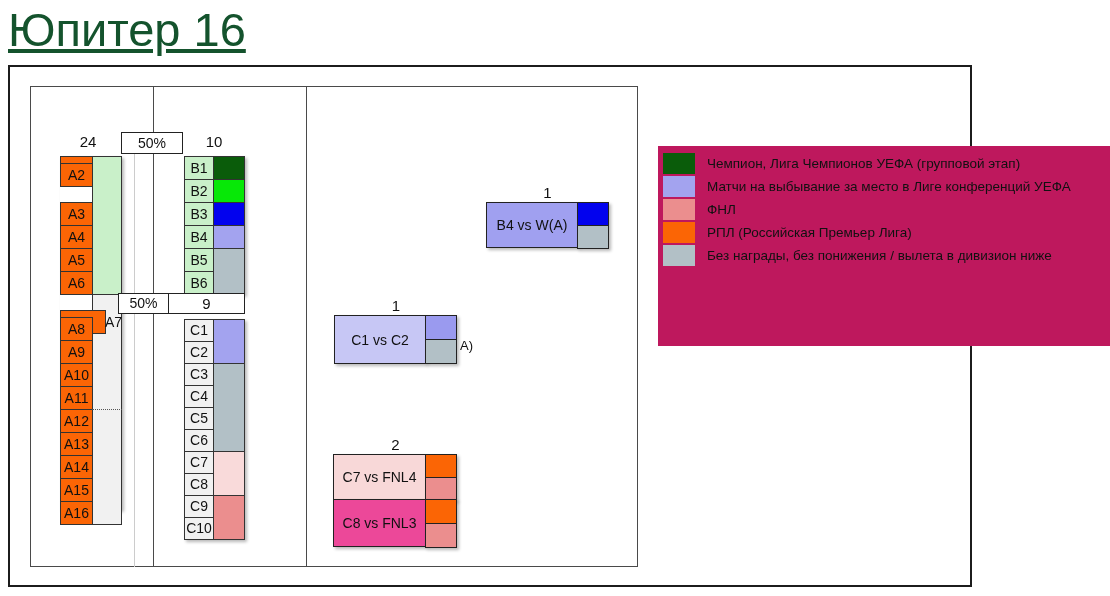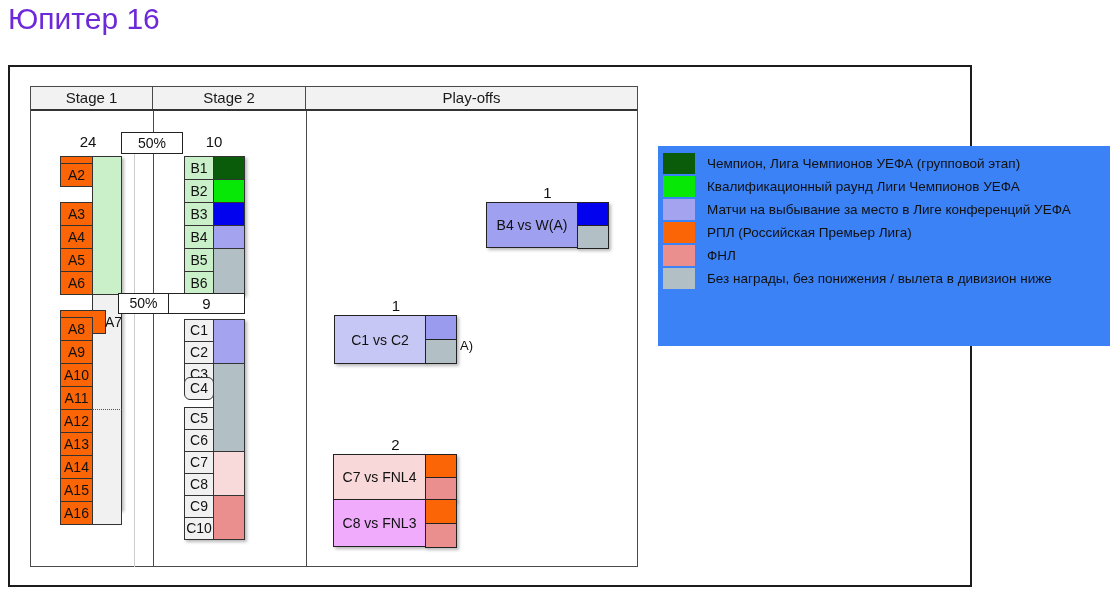--- a/index.html
+++ b/index.html
@@ -1,18 +1,18 @@
 <!DOCTYPE html>
 <html><head>
 <meta charset="utf-8">
 <style>
   html,body{margin:0;padding:0;background:#fff;}
   #root{position:relative;width:1110px;height:596px;background:#fff;overflow:hidden;
         font-family:"Liberation Sans",sans-serif;color:#111;}
-  .title{position:absolute;left:8px;top:2px;font-size:30px;font-weight:400;color:#6d28d9;letter-spacing:0;}
+  .title{position:absolute;left:8px;top:2px;font-size:47px;font-weight:400;color:#14532d;letter-spacing:0;text-decoration:underline;}
   .frame{position:absolute;left:8px;top:65px;width:964px;height:522px;box-sizing:border-box;
          border:2px solid #1c1c1c;z-index:0;}
   .table{position:absolute;left:30px;top:86px;width:608px;height:481px;box-sizing:border-box;
          border:1px solid #4a4a4a;background:#fff;z-index:1;}
   .thead{position:relative;z-index:2;height:22px;background:#f2f2f2;border-bottom:2px solid #333;display:flex;}
   .th{font-size:15px;line-height:22px;text-align:center;color:#1a1a1a;box-sizing:border-box;}
   .th1{width:122px;border-right:1px solid #4a4a4a;}
   .th2{width:153px;border-right:1px solid #4a4a4a;}
   .th3{flex:1;}
   .sep{position:absolute;width:1px;background:#4a4a4a;top:0;bottom:0;z-index:1;}
@@ -31,39 +31,34 @@
   .c-cell{left:0;width:30px;height:23px;background:var(--c-fill);line-height:21px;}
   .strip{position:absolute;box-sizing:border-box;border:1px solid #333;z-index:1;}
   .a-strip{left:32px;width:30px;}
   .b-strip,.c-strip{left:29px;width:32px;}
   .dotted{position:absolute;left:32px;width:30px;height:0;border-top:1px dotted #555;z-index:3;}
   .pbox{position:absolute;box-sizing:border-box;border:1px solid #222;display:flex;align-items:center;
         justify-content:center;font-size:14px;color:#111;z-index:2;box-shadow:2px 2px 3px rgba(0,0,0,.28);}
   .marks{position:absolute;width:32px;z-index:2;box-shadow:2px 2px 3px rgba(0,0,0,.28);}
   .mark{position:absolute;left:0;width:32px;box-sizing:border-box;border:1px solid #222;}
   .note{position:absolute;font-size:13px;color:#111;z-index:2;}
-  .legend{position:absolute;left:658px;top:146px;width:452px;height:200px;background:#3b82f6;z-index:3;
+  .legend{position:absolute;left:658px;top:146px;width:452px;height:200px;background:#be185d;z-index:3;
           padding:6px 0 0 5px;box-sizing:border-box;text-align:right;}
   .legend-row{display:flex;align-items:center;height:23px;}
   .legend-swatch{width:32px;height:21px;flex:0 0 32px;margin-right:12px;}
   .legend-label{font-size:13.5px;color:#111;white-space:nowrap;}
 </style>
 </head>
 <body>
 
 <div id="root" style="--a-fill: #FB6505; --b-fill: #C9F0C9; --c-fill: #F1F1F1;">
   <div class="title">Юпитер 16</div>
   <div class="frame"></div>
 
   <div class="table">
-    <div class="thead">
-      <div class="th th1">Stage 1</div>
-      <div class="th th2">Stage 2</div>
-      <div class="th th3">Play-offs</div>
-    </div>
     <div class="sep sep1"></div>
     <div class="sep sep2"></div>
     <div class="guide"></div>
 
     <div class="num" style="left:22px;top:46px;width:70px;">24</div>
     <div class="pass-box" style="left:90px;top:45px;width:62px;height:22px;line-height:20px;">50%</div>
     <div class="num" style="left:152px;top:46px;width:62px;">10</div>
 
     <div class="block" id="blockA">
         <div class="cell a-cell" style="top: 0px;">A1</div>
@@ -100,21 +95,21 @@
         <div class="strip b-strip" style="top: 92px; height: 47px; background: rgb(178, 192, 198);"></div>
       </div>
 
     <div class="pass-box" style="left:87px;top:206px;width:51px;height:21px;line-height:19px;">50%</div>
     <div class="pass-box" style="left:137px;top:206px;width:77px;height:21px;line-height:19px;font-size:15px;">9</div>
 
     <div class="block" id="blockC">
         <div class="cell c-cell" style="top: 0px;">C1</div>
         <div class="cell c-cell" style="top: 22px;">C2</div>
         <div class="cell c-cell" style="top: 44px;">C3</div>
-        <div class="cell c-cell" style="top: 58px; border-radius: 6px;">C4</div>
+        <div class="cell c-cell" style="top: 66px;">C4</div>
         <div class="cell c-cell" style="top: 88px;">C5</div>
         <div class="cell c-cell" style="top: 110px;">C6</div>
         <div class="cell c-cell" style="top: 132px;">C7</div>
         <div class="cell c-cell" style="top: 154px;">C8</div>
         <div class="cell c-cell" style="top: 176px;">C9</div>
         <div class="cell c-cell" style="top: 198px;">C10</div>
         <div class="strip c-strip" style="top: 0px; height: 45px; background: rgb(163, 163, 239);"></div>
         <div class="strip c-strip" style="top: 44px; height: 89px; background: rgb(178, 192, 198);"></div>
         <div class="strip c-strip" style="top: 132px; height: 45px; background: rgb(249, 218, 218);"></div>
         <div class="strip c-strip" style="top: 176px; height: 45px; background: rgb(235, 142, 142);"></div>
@@ -134,46 +129,42 @@
         <div class="mark" style="top: 24px; height: 25px; background: rgb(178, 192, 198);"></div>
       </div>
     <div class="note" style="left:429px;top:251px;">A)</div>
 
     <div class="num" style="left:302px;top:349px;width:125px;">2</div>
     <div class="pbox" id="relBox1" style="left: 302px; top: 367px; width: 93px; height: 46px; background: rgb(248, 216, 216);">C7 vs FNL4</div>
     <div class="marks" id="rel1Marks" style="left:394px;top:367px;height:47px;">
         <div class="mark" style="top: 0px; height: 24px; background: rgb(251, 101, 5);"></div>
         <div class="mark" style="top: 23px; height: 24px; background: rgb(235, 142, 142);"></div>
       </div>
-    <div class="pbox" id="relBox2" style="left: 302px; top: 412px; width: 93px; height: 48px; background: #f0abfc;">C8 vs FNL3</div>
+    <div class="pbox" id="relBox2" style="left: 302px; top: 412px; width: 93px; height: 48px; background: #ec4899;">C8 vs FNL3</div>
     <div class="marks" id="rel2Marks" style="left:394px;top:412px;height:49px;">
         <div class="mark" style="top: 0px; height: 25px; background: rgb(251, 101, 5);"></div>
         <div class="mark" style="top: 24px; height: 25px; background: rgb(235, 142, 142);"></div>
       </div>
   </div>
 
   <div class="legend" id="legend">
       <div class="legend-row">
         <div class="legend-swatch" style="background: rgb(10, 92, 10);"></div>
         <div class="legend-label">Чемпион, Лига Чемпионов УЕФА (групповой этап)</div>
       </div>
       <div class="legend-row">
-        <div class="legend-swatch" style="background: rgb(7, 232, 7);"></div>
-        <div class="legend-label">Квалификационный раунд Лиги Чемпионов УЕФА</div>
-      </div>
-      <div class="legend-row">
         <div class="legend-swatch" style="background: rgb(163, 163, 239);"></div>
         <div class="legend-label">Матчи на выбывание за место в Лиге конференций УЕФА</div>
       </div>
       <div class="legend-row">
+        <div class="legend-swatch" style="background: rgb(235, 142, 142);"></div>
+        <div class="legend-label">ФНЛ</div>
+      </div>
+      <div class="legend-row">
         <div class="legend-swatch" style="background: rgb(251, 101, 5);"></div>
         <div class="legend-label">РПЛ (Российская Премьер Лига)</div>
-      </div>
-      <div class="legend-row">
-        <div class="legend-swatch" style="background: rgb(235, 142, 142);"></div>
-        <div class="legend-label">ФНЛ</div>
       </div>
       <div class="legend-row">
         <div class="legend-swatch" style="background: rgb(178, 192, 198);"></div>
         <div class="legend-label">Без награды, без понижения / вылета в дивизион ниже</div>
       </div>
     </div>
 </div>
 
 </body></html>

